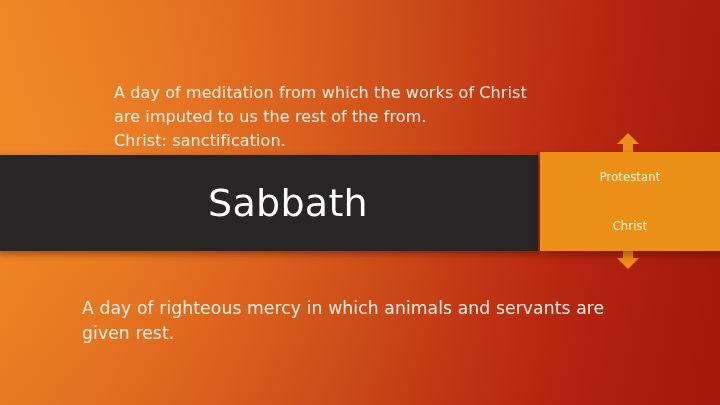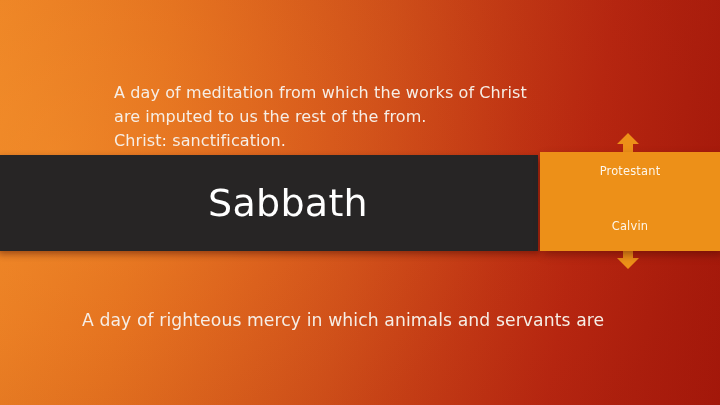--- a/index.html
+++ b/index.html
@@ -79,37 +79,37 @@
     z-index: 6;
   }
   .panel-label {
     position: absolute;
     width: 100%;
     text-align: center;
     color: #fdf6ea;
     font-size: 11.4px;
     letter-spacing: 0.2px;
   }
-  .panel-label.top { top: 12px; }
+  .panel-label.top { top: 18px; }
   .panel-label.bottom { top: 67px; }
 
   
   .arrow {
     position: absolute;
     z-index: 5;
   }
   .arrow svg { display: block; }
   .arrow-up   { left: 617px; top: 133px; }
   .arrow-down { left: 617px; top: 239px; }
 
   
   .bottom-text {
     position: absolute;
     left: 82px;
-    top: 308px;
+    top: 296px;
     width: 580px;
     color: #f6eee6;
     font-size: 17.2px;
     line-height: 25px;
     letter-spacing: 0.1px;
     z-index: 4;
   }
   .bottom-text .line { display: block; white-space: nowrap; }
 </style>
 </head>
@@ -130,24 +130,25 @@
   </div>
 
   <div class="arrow arrow-down">
     <svg width="22" height="30" viewBox="0 0 22 30" aria-hidden="true">
       <polygon points="6,0 16,0 16,19 22,19 11,30 0,19 6,19" fill="#ed9018"></polygon>
     </svg>
   </div>
 
   <div class="side-panel">
     <div class="panel-label top">Protestant</div>
-    <div class="panel-label bottom">Calvin</div>
+    <div class="panel-label bottom">Christ</div>
   </div>
 
   <div class="title-band">
     <div class="title-text">Sabbath</div>
   </div>
 
   <div class="bottom-text">
     <span class="line">A day of righteous mercy in which animals and servants are</span>
+    <span class="line">given rest.</span>
   </div>
 
 </div>
 
 </body></html>

